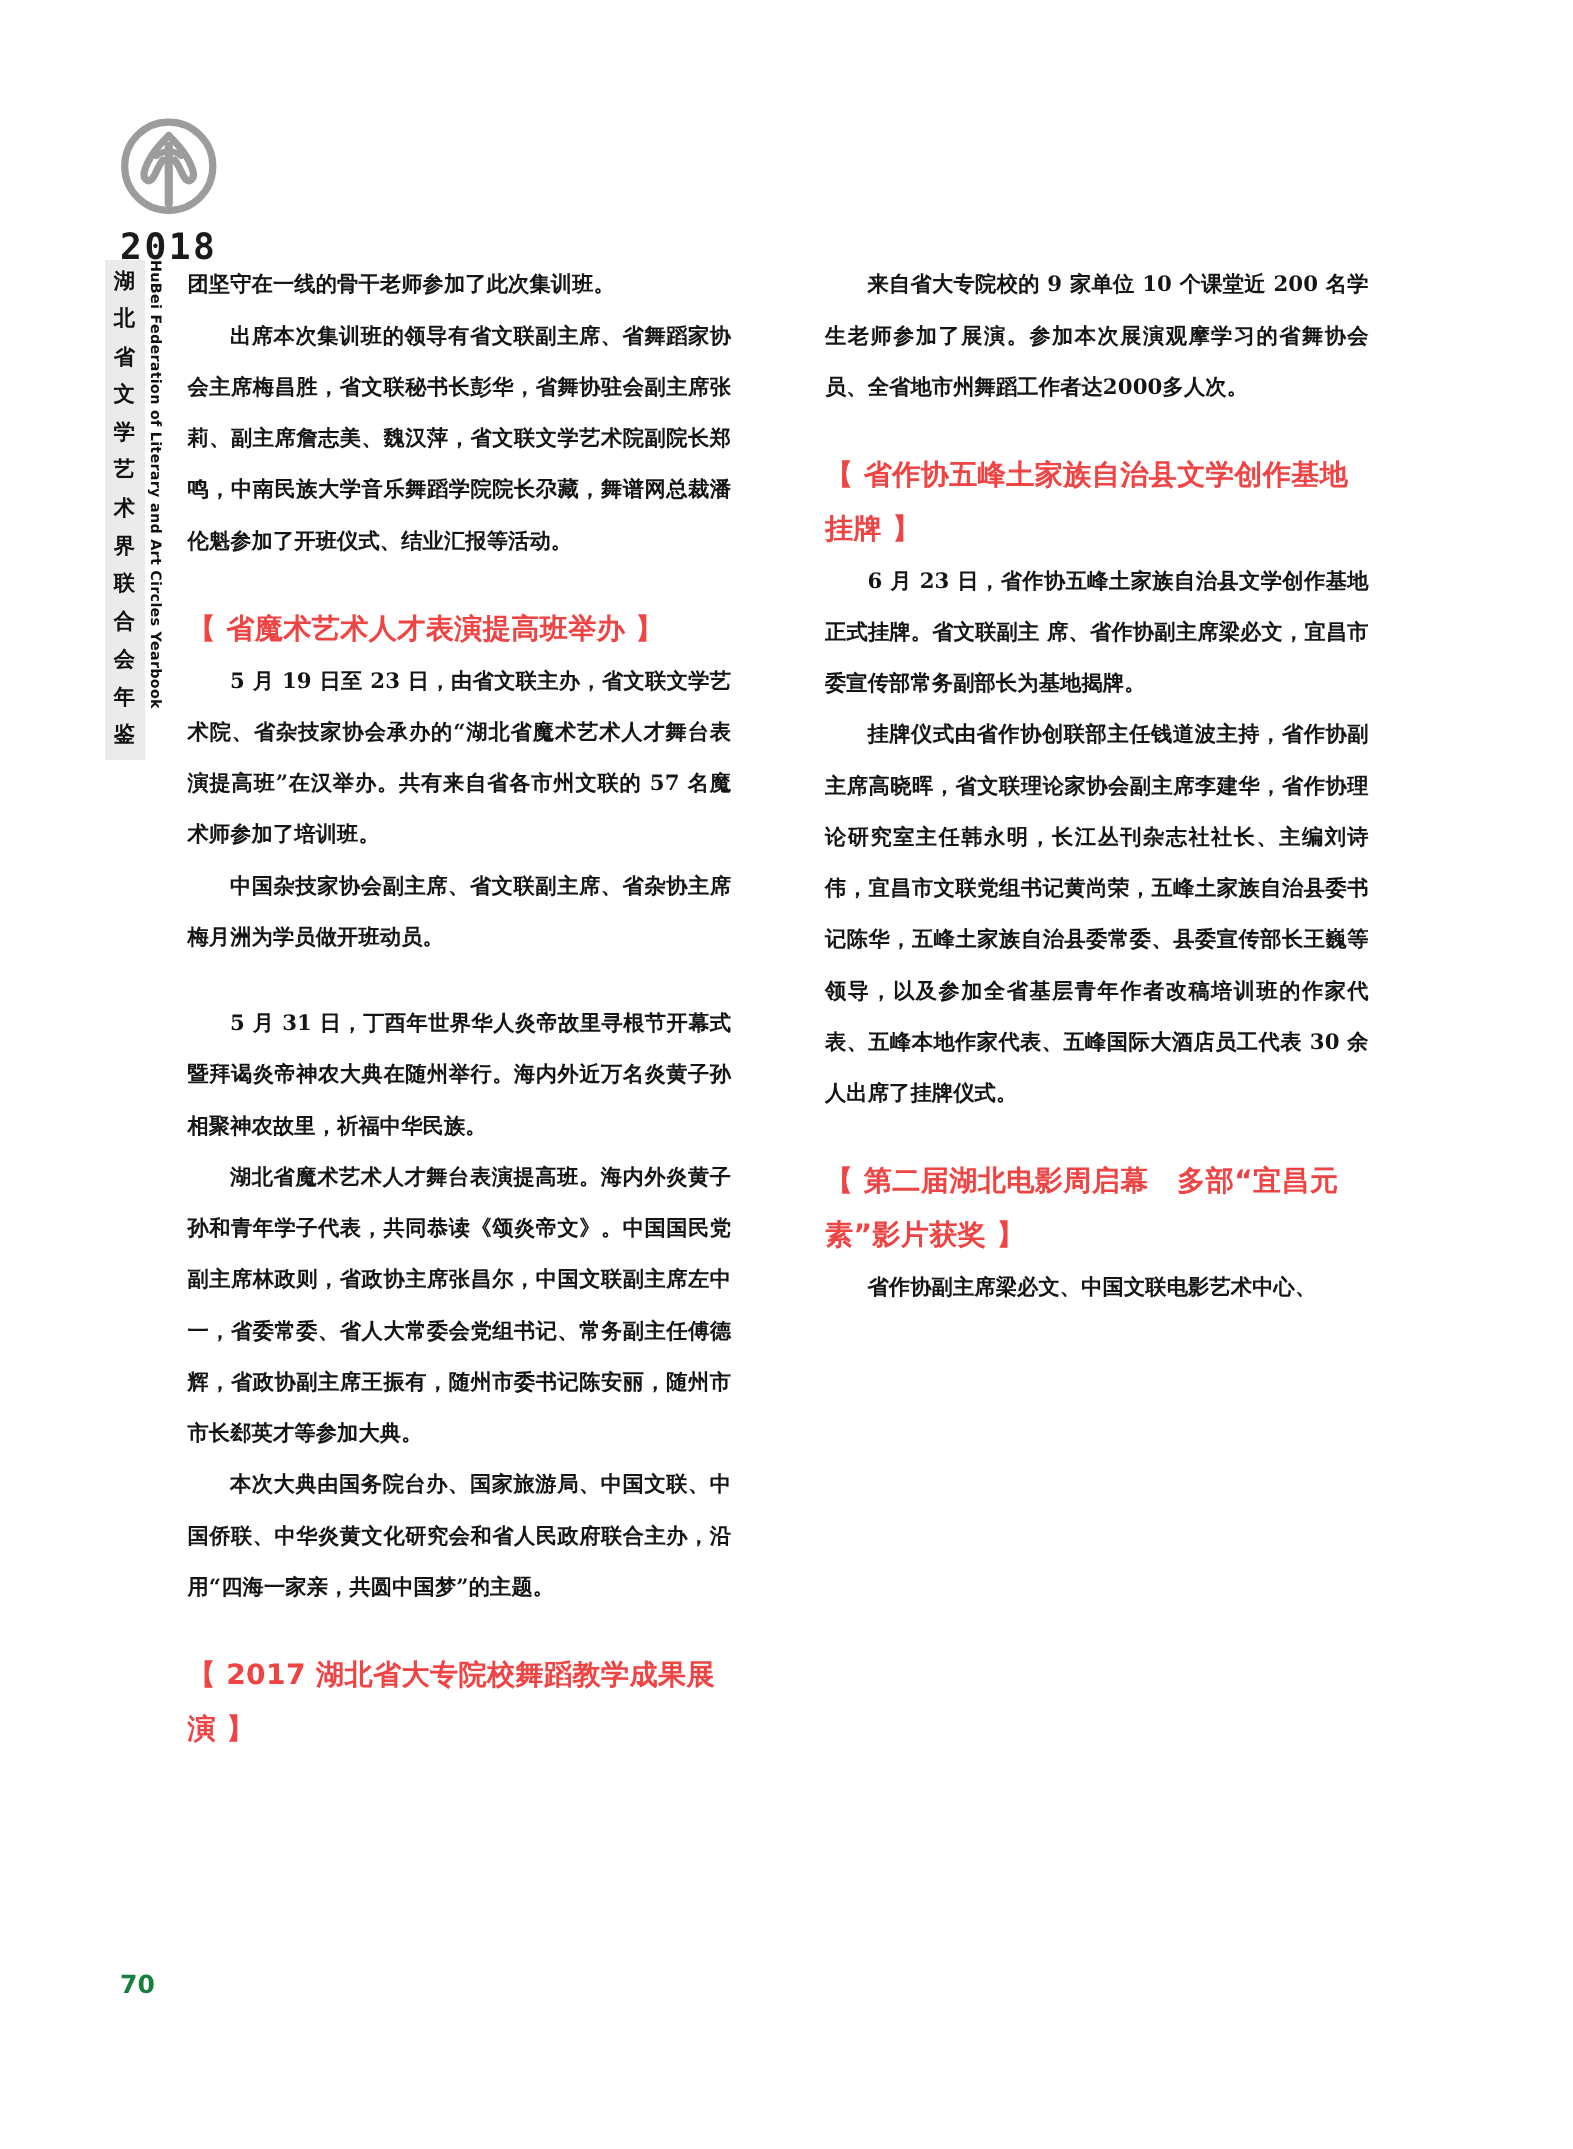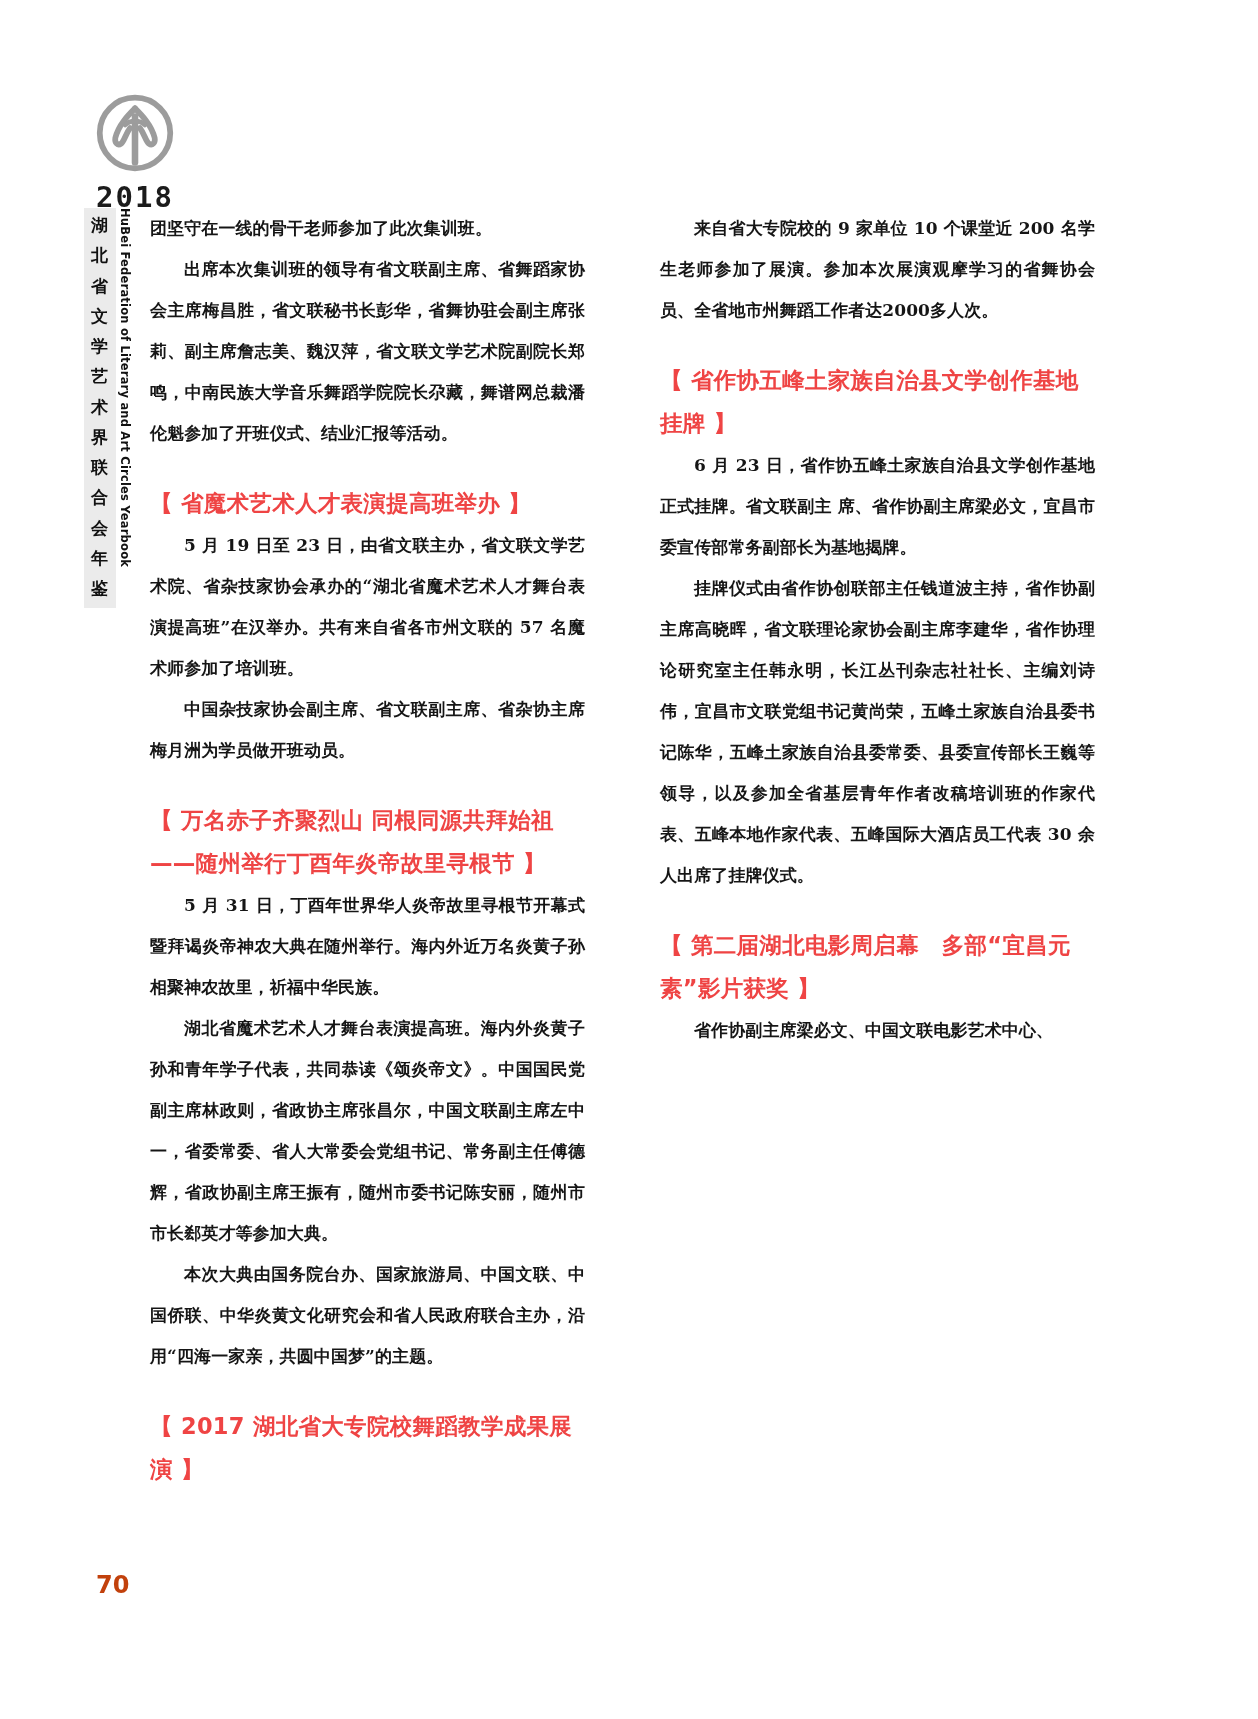--- a/index.html
+++ b/index.html
@@ -124,22 +124,22 @@
   }
   .sp-before-head { height: 28px; }
 
   
   .folio {
     position: absolute;
     left: 96px;
     bottom: 120px;
     font-family: "DejaVu Sans", sans-serif;
     font-weight: 700;
-    font-size: 24px;
-    color: #c2410c;
+    font-size: 20px;
+    color: #15803d;
   }
 </style>
 </head>
 <body>
 
 <div class="page">
 
   <div class="masthead">
     <svg class="logo-mark" viewBox="0 0 100 100">
       <circle cx="50" cy="50" r="43" fill="none" stroke="#9c9c9c" stroke-width="7"></circle>
@@ -173,21 +173,20 @@
   </div>
 
   <div class="col col-left">
       <p class="body no-indent">团坚守在一线的骨干老师参加了此次集训班。</p>
       <p class="body">出席本次集训班的领导有省文联副主席、省舞蹈家协会主席梅昌胜，省文联秘书长彭华，省舞协驻会副主席张莉、副主席詹志美、魏汉萍，省文联文学艺术院副院长郑鸣，中南民族大学音乐舞蹈学院院长尕藏，舞谱网总裁潘伦魁参加了开班仪式、结业汇报等活动。</p>
       <div class="sp-before-head"></div>
       <h2 class="head">【 省魔术艺术人才表演提高班举办 】</h2>
       <p class="body">5 月 19 日至 23 日，由省文联主办，省文联文学艺术院、省杂技家协会承办的“湖北省魔术艺术人才舞台表演提高班”在汉举办。共有来自省各市州文联的 57 名魔术师参加了培训班。</p>
       <p class="body">中国杂技家协会副主席、省文联副主席、省杂协主席梅月洲为学员做开班动员。</p>
       <div class="sp-before-head"></div>
-      <h2 class="head">【 万名赤子齐聚烈山 同根同源共拜始祖——随州举行丁酉年炎帝故里寻根节 】</h2>
       <p class="body">5 月 31 日，丁酉年世界华人炎帝故里寻根节开幕式暨拜谒炎帝神农大典在随州举行。海内外近万名炎黄子孙相聚神农故里，祈福中华民族。</p>
       <p class="body">湖北省魔术艺术人才舞台表演提高班。海内外炎黄子孙和青年学子代表，共同恭读《颂炎帝文》。中国国民党副主席林政则，省政协主席张昌尔，中国文联副主席左中一，省委常委、省人大常委会党组书记、常务副主任傅德辉，省政协副主席王振有，随州市委书记陈安丽，随州市市长郄英才等参加大典。</p>
       <p class="body">本次大典由国务院台办、国家旅游局、中国文联、中国侨联、中华炎黄文化研究会和省人民政府联合主办，沿用“四海一家亲，共圆中国梦”的主题。</p>
       <div class="sp-before-head"></div>
       <h2 class="head">【 2017 湖北省大专院校舞蹈教学成果展演 】</h2>
     </div>
 
   <div class="col col-right">
       <p class="body">来自省大专院校的 9 家单位 10 个课堂近 200 名学生老师参加了展演。参加本次展演观摩学习的省舞协会员、全省地市州舞蹈工作者达2000多人次。</p>
       <div class="sp-before-head"></div>

